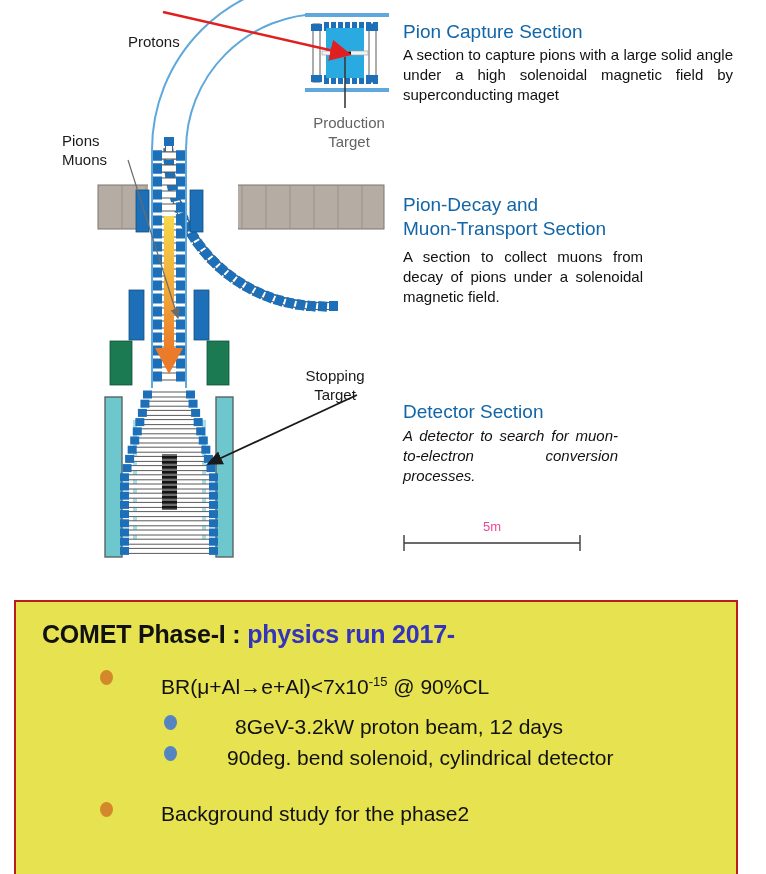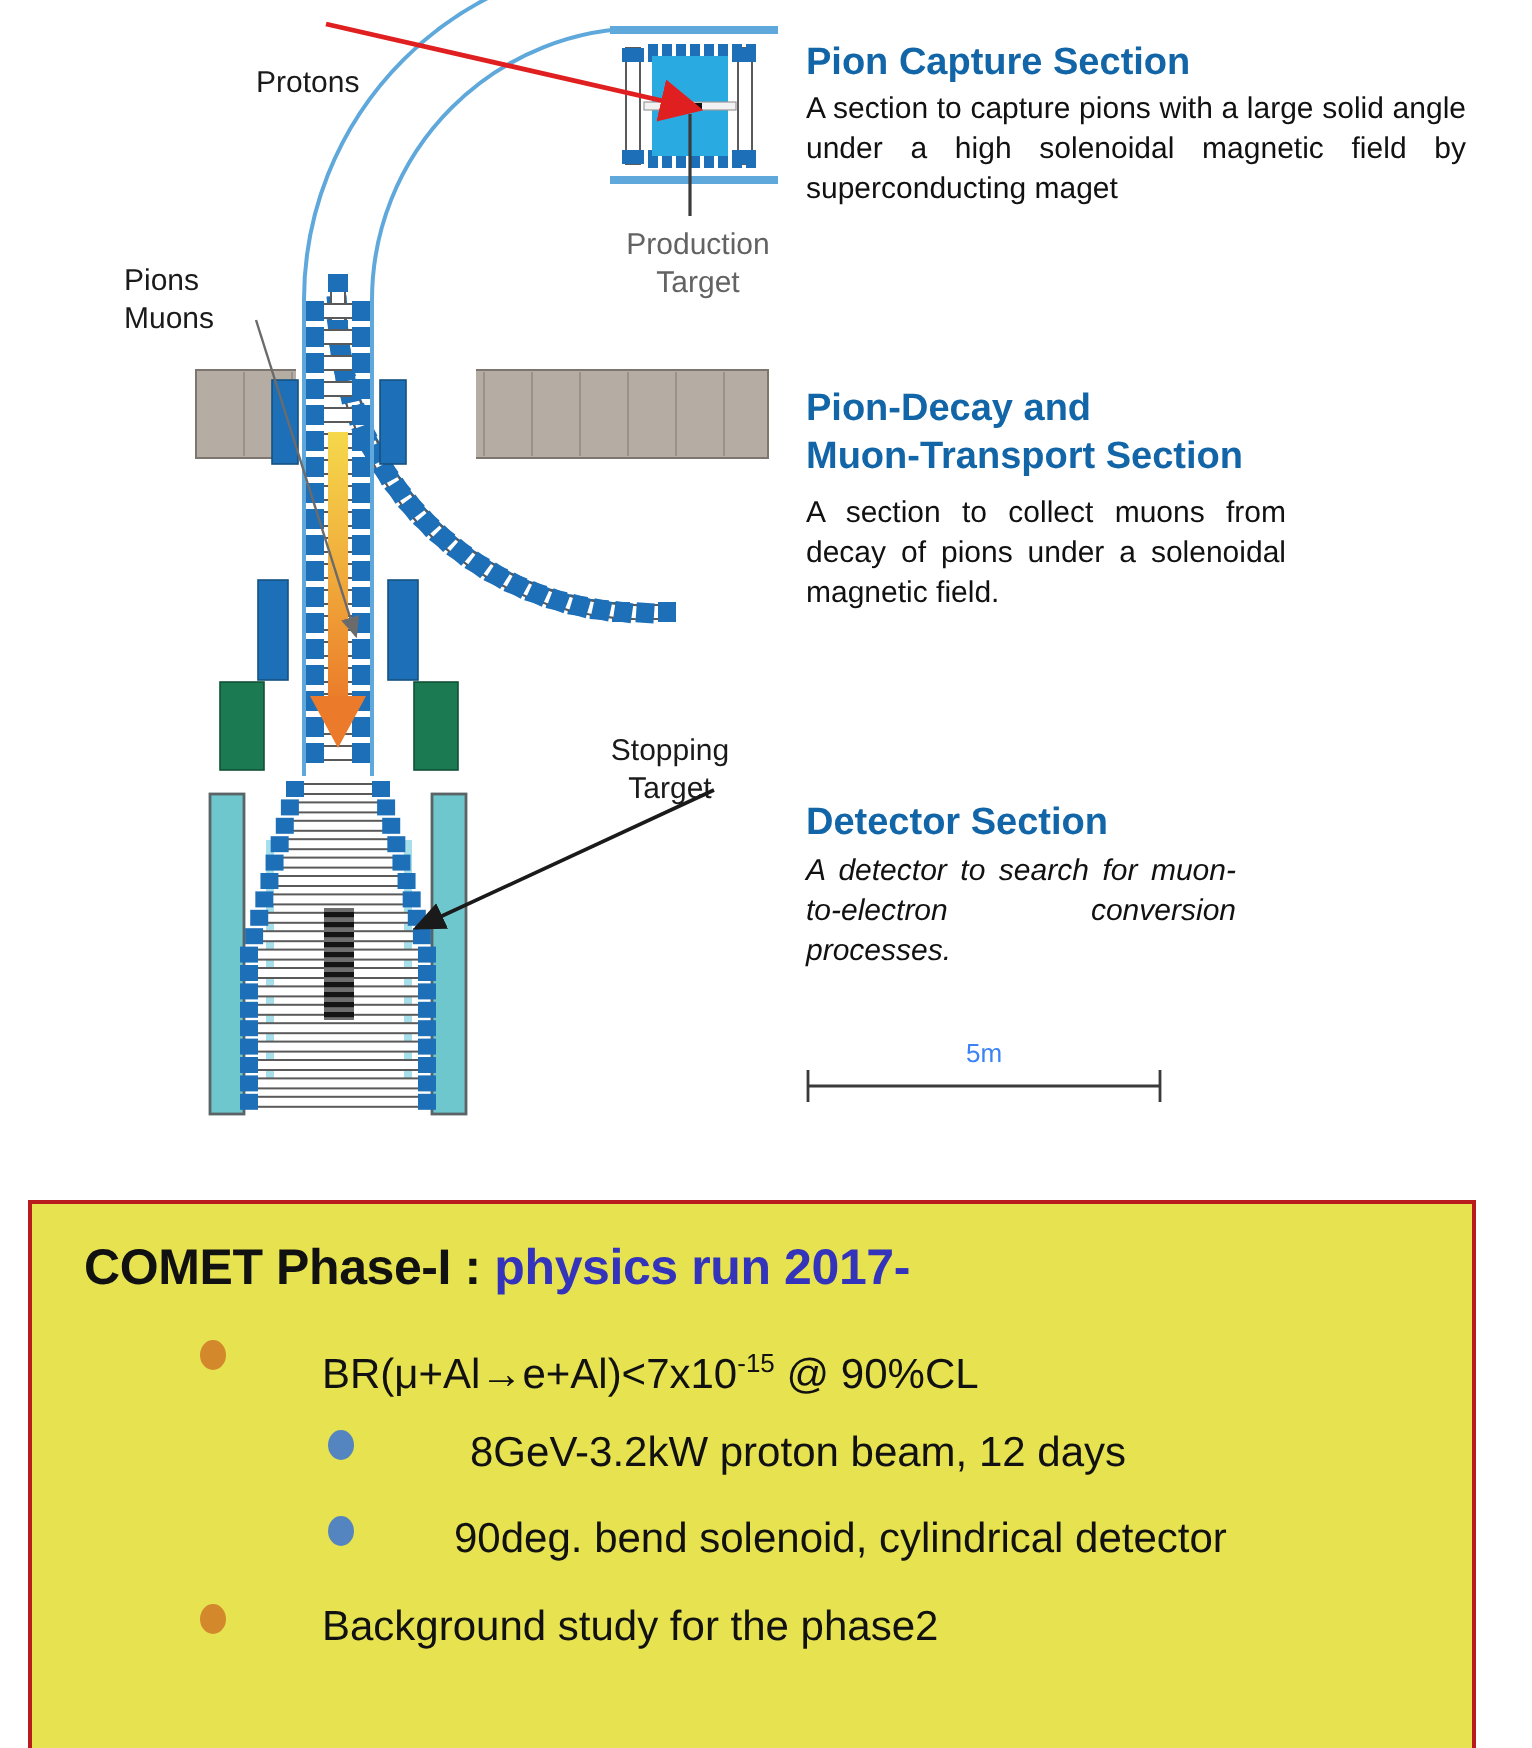--- a/index.html
+++ b/index.html
@@ -1,42 +1,42 @@
 <!DOCTYPE html>
 <html><head>
 <meta charset="utf-8">
 <style>
   html,body{margin:0;padding:0;background:#ffffff;}
   body{width:766px;height:874px;font-family:"Liberation Sans",sans-serif;position:relative;overflow:hidden;}
 
   #diagram{position:absolute;left:0;top:0;width:766px;height:580px;}
 
   .sec-head{
-    position:absolute;color:#1266A8;font-size:19px;font-weight:700;
+    position:absolute;color:#1266A8;font-size:19px;font-weight:400;
     line-height:24px;letter-spacing:0px;white-space:pre-line;
   }
   .sec-body{
     position:absolute;color:#111111;font-size:15px;line-height:20px;
     text-align:justify;white-space:pre-line;
   }
 
   #sec1h{left:403px;top:20px;}
   #sec1b{left:403px;top:45px;width:330px;}
   #sec2h{left:403px;top:193px;}
   #sec2b{left:403px;top:247px;width:240px;}
   #sec3h{left:403px;top:400px;}
   #sec3b{left:403px;top:426px;width:215px;font-style:italic;}
 
   .diag-label{position:absolute;font-size:15px;color:#1a1a1a;line-height:19px;white-space:pre-line;}
   .diag-label.gray{color:#636363;text-align:center;}
   #lbl-protons{left:128px;top:32px;}
   #lbl-pionsmuons{left:62px;top:131px;}
   #lbl-prodtarget{left:305px;top:113px;width:88px;}
   #lbl-stoptarget{left:290px;top:366px;width:90px;text-align:center;}
-  #lbl-scale{position:absolute;left:404px;top:519px;width:176px;text-align:center;font-size:13px;color:#3b82f6;}
+  #lbl-scale{position:absolute;left:404px;top:519px;width:176px;text-align:center;font-size:13px;color:#ec4899;}
 
   
   #summary{
     position:absolute;left:14px;top:600px;width:724px;height:294px;
     background:#E6E250;border:2px solid #b91c1c;box-sizing:border-box;
   }
   #summary-title{
     position:absolute;left:26px;top:18px;font-size:25px;font-weight:bold;
     color:#111111;letter-spacing:-0.2px;white-space:nowrap;
   }
@@ -44,21 +44,21 @@
   .bullet-row{position:absolute;display:flex;align-items:flex-start;}
   .dot{border-radius:50%;flex:0 0 auto;}
   .dot.orange{width:13px;height:15px;background:#D4882C;}
   .dot.blue{width:13px;height:15px;background:#5585C0;}
   .btext{font-size:21px;color:#111111;line-height:24px;white-space:nowrap;}
   .btext sup{font-size:13px;}
   #b1{left:84px;top:68px;}
   #b1 .btext{margin-left:48px;}
   #b2{left:148px;top:113px;}
   #b2 .btext{margin-left:58px;}
-  #b3{left:148px;top:156px;}
+  #b3{left:148px;top:144px;}
   #b3 .btext{margin-left:50px;}
   #b4{left:84px;top:200px;}
   #b4 .btext{margin-left:48px;}
 </style>
 </head>
 <body>
 
 <svg id="diagram" viewBox="0 0 766 580">
   <defs>
     <linearGradient id="beamGrad" x1="0" y1="0" x2="0" y2="1">

